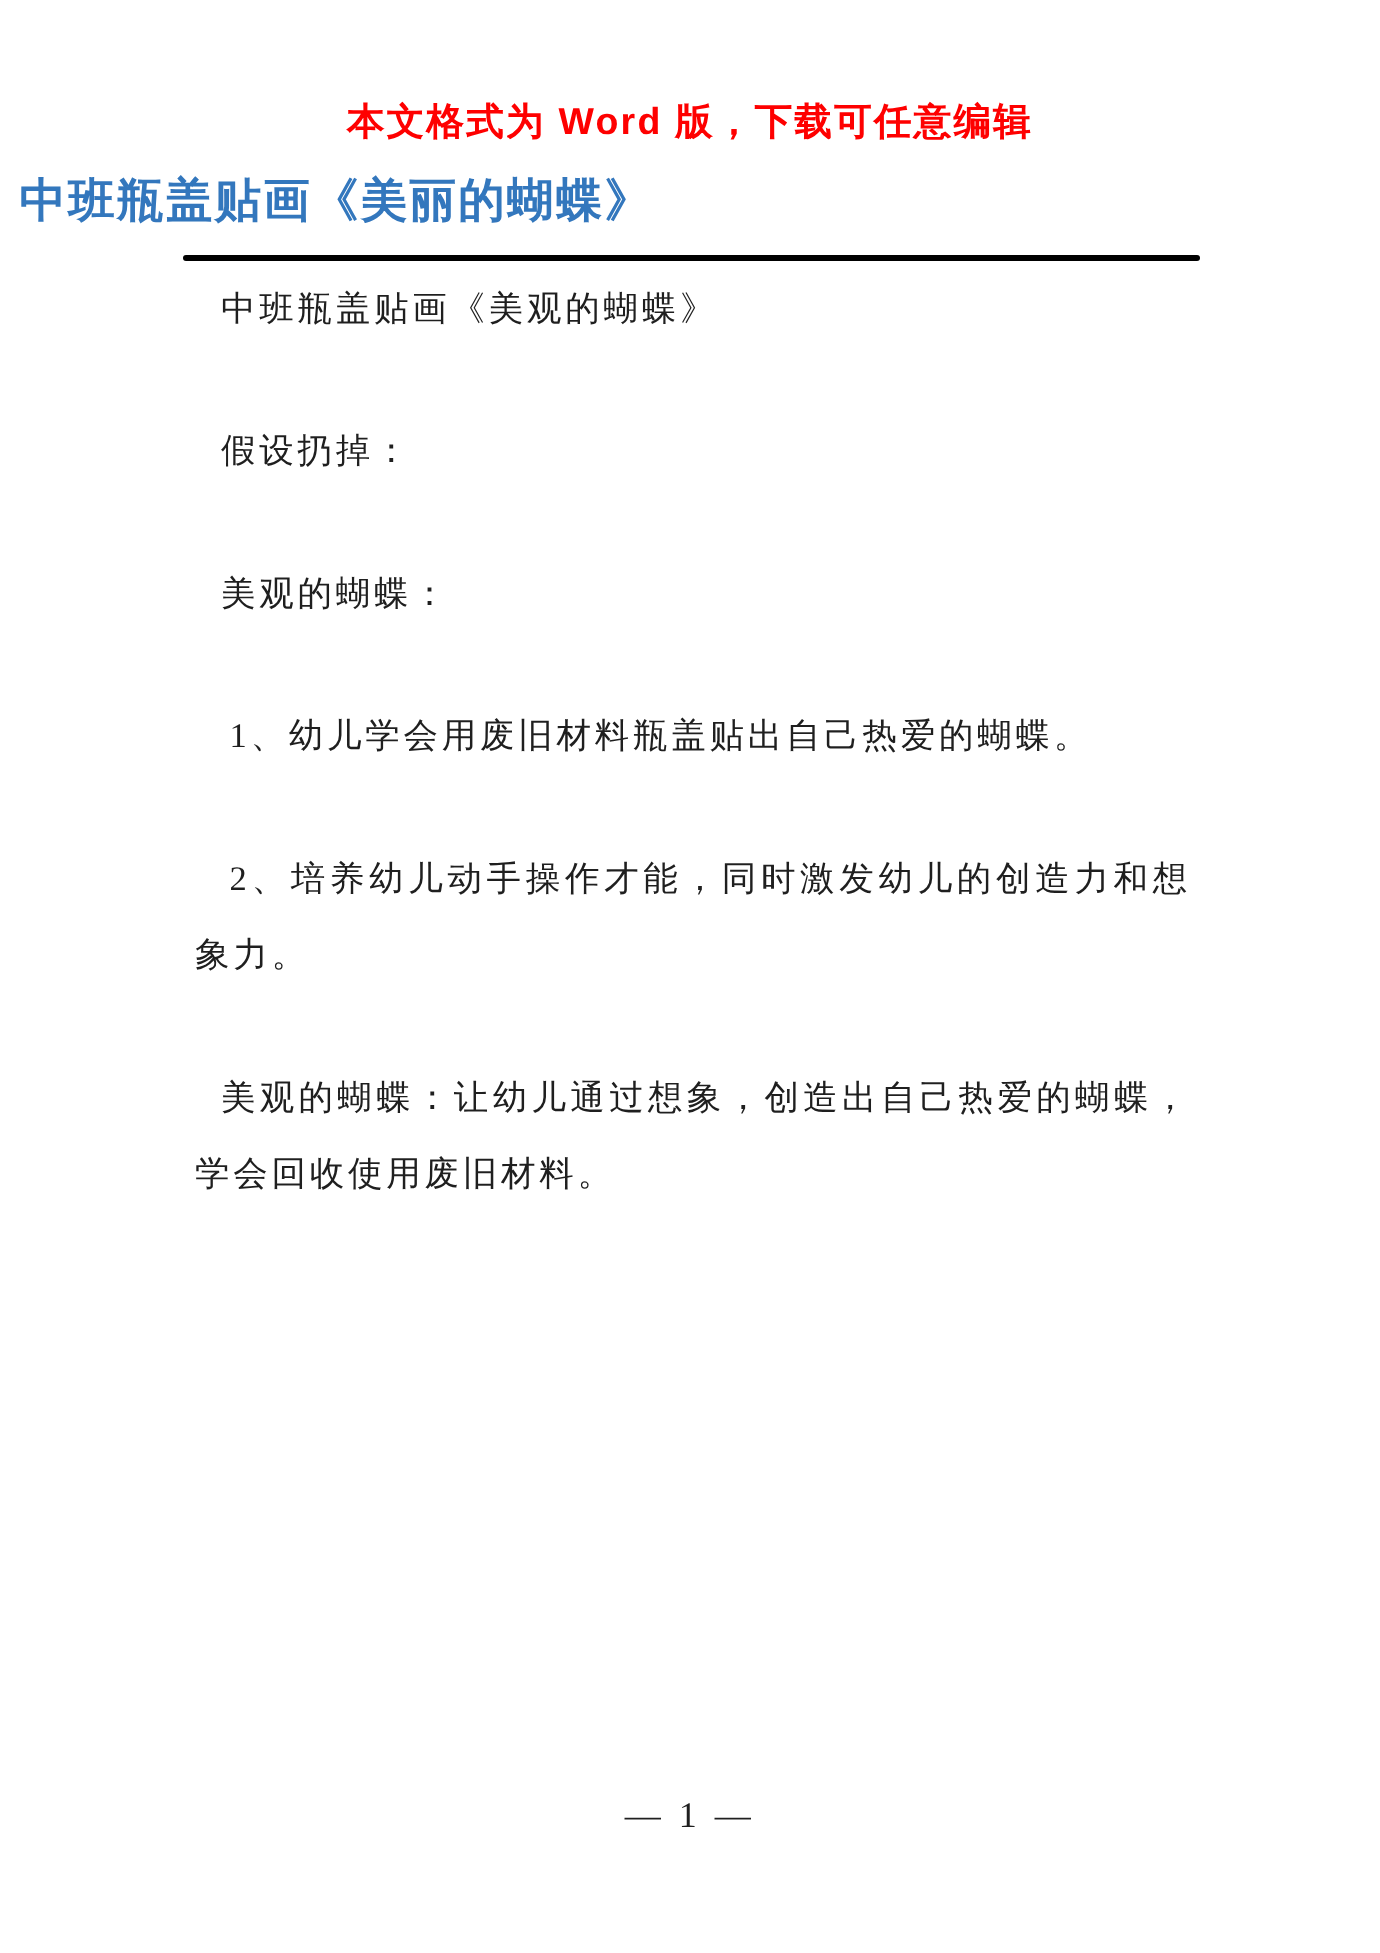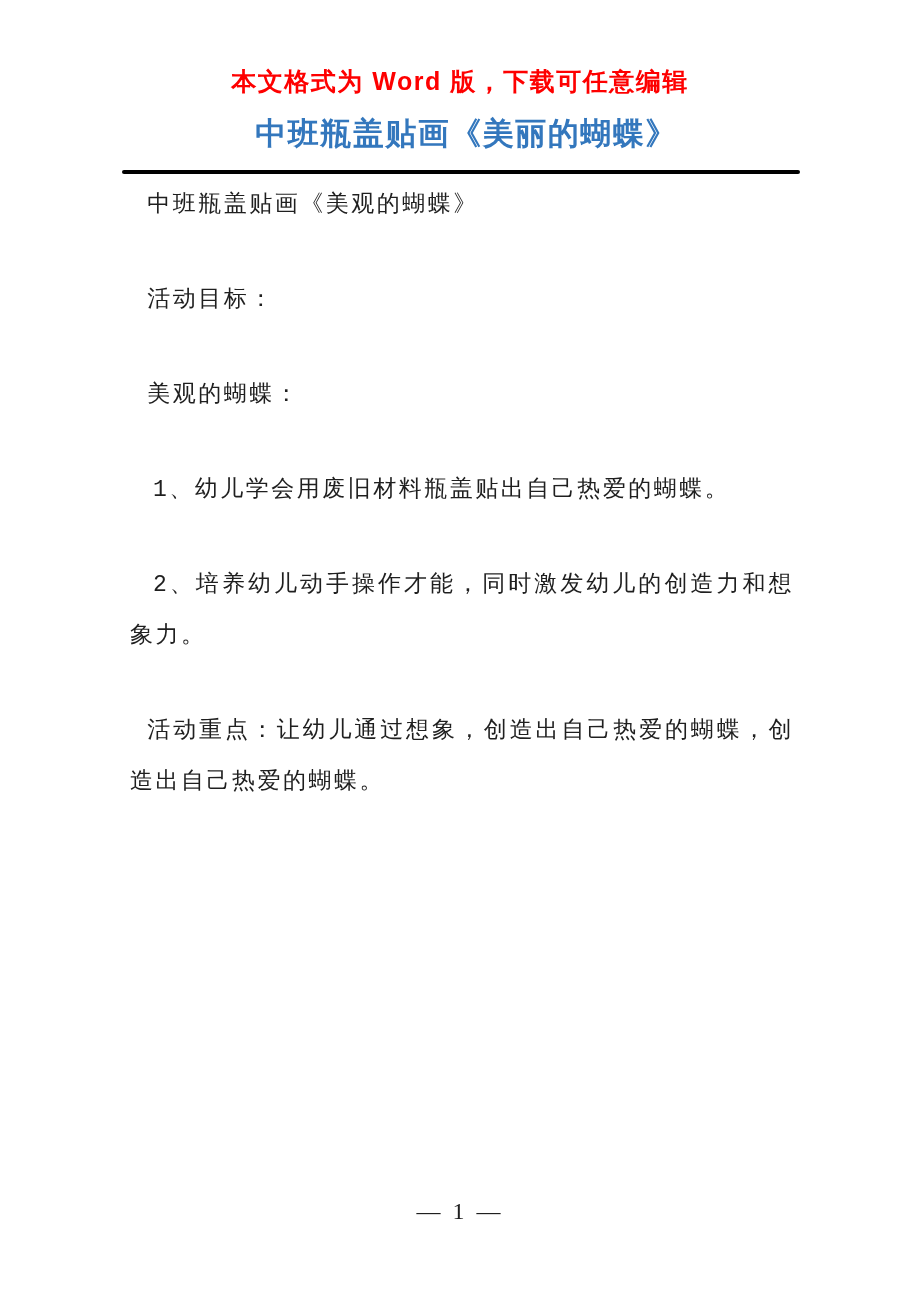--- a/index.html
+++ b/index.html
@@ -27,21 +27,20 @@
   .format-notice {
     text-align: center;
     color: var(--notice-red, #FE0000);
     font-family: "Liberation Sans", "DejaVu Sans", sans-serif;
     font-weight: 700;
     font-size: 25px;
     letter-spacing: 1.5px;
     line-height: 38px;
   }
   .doc-title {
-    text-align: center;
     color: var(--title-blue, #3377BD);
     font-family: "Liberation Sans", "DejaVu Sans", sans-serif;
     font-weight: 700;
     font-size: 31px;
     letter-spacing: 1.5px;
     line-height: 44px;
     margin-top: 12px;
     margin-left: 13px;
   }
   .title-rule {
@@ -52,21 +51,20 @@
     border: none;
   }
   .content {
     width: 664px;
     margin: 6px 0 0 130px;
     color: var(--text-ink, #1f1f1f);
     font-size: 23px;
     line-height: 51px;
     letter-spacing: 2.5px;
     text-align: justify;
-    font-family: Liberation Mono, monospace;
   }
   .content p {
     margin-bottom: 44px;
   }
   .indent { text-indent: 1em; }
   .indent-sm { text-indent: 0.75em; }
   .page-number {
     position: absolute;
     top: 1198px;
     left: 0;
@@ -85,29 +83,29 @@
   <div class="format-notice">本文格式为 Word 版，下载可任意编辑</div>
 
   <h1 class="doc-title">中班瓶盖贴画《美丽的蝴蝶》</h1>
 
   <div class="title-rule"></div>
 
   <div class="content">
 
     <p class="indent-sm">中班瓶盖贴画《美观的蝴蝶》</p>
 
-    <p class="indent-sm">活动目标：</p>
+    <p class="indent-sm">假设扔掉：</p>
 
 
     <p class="indent-sm">美观的蝴蝶：</p>
 
     <p class="indent">1、幼儿学会用废旧材料瓶盖贴出自己热爱的蝴蝶。</p>
 
     <p class="indent">2、培养幼儿动手操作才能，同时激发幼儿的创造力和想象力。</p>
 
 
-    <p class="indent-sm">活动重点：让幼儿通过想象，创造出自己热爱的蝴蝶，创造出自己热爱的蝴蝶。</p>
+    <p class="indent-sm">美观的蝴蝶：让幼儿通过想象，创造出自己热爱的蝴蝶，学会回收使用废旧材料。</p>
 
   </div>
 
   <div class="page-number">— 1 —</div>
 
 </div>
 
 </body></html>

